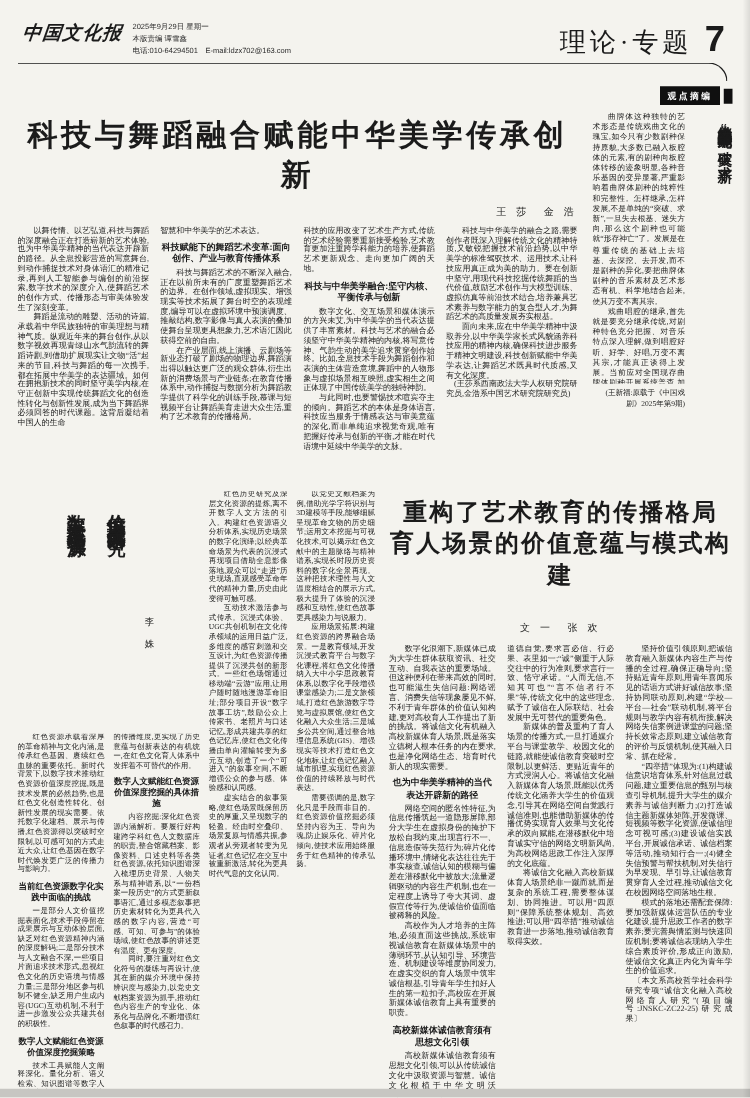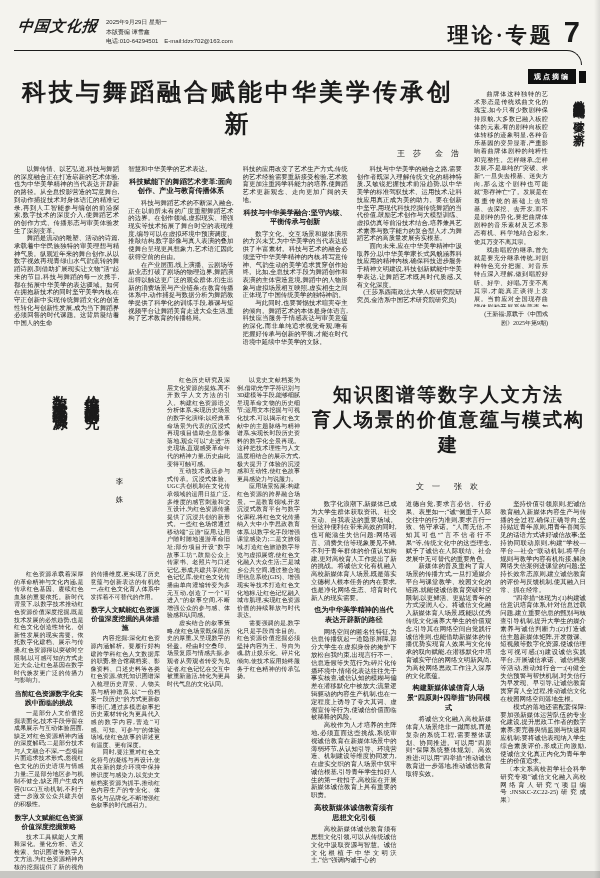--- a/index.html
+++ b/index.html
@@ -10,40 +10,40 @@
     background:linear-gradient(to right, rgba(0,0,0,0), rgba(0,0,0,0.10)); pointer-events:none; }
   .bottom-edge { position:absolute; left:0; right:0; bottom:0; height:7px; background:#c7c6c2; }
 
   
   .masthead { position:relative; height:52px; }
   .logo { position:absolute; left:4px; top:9px; font-size:15px; font-weight:bold; font-style:italic;
     letter-spacing:1px; transform:skewX(-6deg); font-family:"Liberation Serif",serif; }
   .mast-info { position:absolute; left:92px; top:10px; font-size:6px; line-height:9.5px; color:#2a2a2a;
     font-family:"Liberation Sans","DejaVu Sans",sans-serif; }
   .mast-right { position:absolute; right:6px; top:8px; display:flex; align-items:baseline; gap:10px; }
-  .section { font-size:21px; font-weight:bold; letter-spacing:3px; font-family:"Liberation Serif",serif; }
+  .section { font-size:21px; font-weight:normal; letter-spacing:3px; font-family:"Liberation Serif",serif; }
   .pagenum { font-size:29px; font-weight:bold; font-family:"Liberation Sans","DejaVu Sans",sans-serif; }
   .swoosh { position:absolute; left:0; right:4px; top:42px; height:15px;
     border-top:1.5px solid #1b1b1b; border-right:1.5px solid #1b1b1b; border-top-right-radius:16px; }
 
   
   .para { font-size:6.4px; line-height:7.7px; text-align:justify; text-indent:2em; }
   .para.nc { text-indent:0; }
   .para.note { text-indent:1em; }
   .noter { font-size:6px; text-align:right; margin-top:3px; }
   .colhead { font-family:"Liberation Sans","DejaVu Sans",sans-serif; font-weight:bold; font-size:7.2px;
     line-height:9.6px; text-align:center; text-indent:0; margin:4px 0 3px; }
   .byline { font-size:8px; text-align:center; letter-spacing:3px; }
   .col { flex:1; overflow:hidden; }
 
   
   .top-section { display:flex; gap:10px; margin-top:8px; }
   .main-article { width:448px; }
   .headline { font-family:"Liberation Sans","DejaVu Sans",sans-serif; font-weight:bold; font-size:24px;
-    letter-spacing:3px; text-align:center; margin-top:8px; }
+    letter-spacing:3px; text-align:center; margin-top:24px; }
   .main-article .byline { margin:8px 0 6px;text-align:right; }
   .main-cols { display:flex; gap:9px; height:198px; overflow:hidden; }
 
   .viewpoint { flex:1; }
   .vp-label-row { display:flex; justify-content:flex-end; align-items:center; gap:3px; margin:1px 0 6px; }
   .vp-label { background:#101010; color:#fff; font-size:7px; font-weight:bold; letter-spacing:2px;
     padding:2.5px 6px; font-family:"Liberation Sans","DejaVu Sans",sans-serif; }
   .vp-square { width:7px; height:12px; background:#101010; }
   .vp-inner { display:flex; gap:8px; height:238px; padding-left:2px; }
   .vp-bodywrap { flex:1; display:flex; flex-direction:column; }
@@ -173,37 +173,36 @@
         </div>
       <div class="col bl-tall">
           <p class="para">以党史文献档案为例,借助光学字符识别与3D建模等手段,能够细腻呈现革命文物的历史细节;运用文本挖掘与可视化技术,可以揭示红色文献中的主题脉络与精神谱系,实现长时段历史资料的数字化全景再现。这种把技术理性与人文温度相结合的展示方式,极大提升了体验的沉浸感和互动性,使红色故事更具感染力与说服力。</p>
           <p class="para">应用场景拓展:构建红色资源的跨界融合场景。一是教育领域,开发沉浸式教育平台与数字化课程,将红色文化传播纳入大中小学思政教育体系,以数字化手段增强课堂感染力;二是文旅领域,打造红色旅游数字导览与虚拟展馆,使红色文化融入大众生活;三是城乡公共空间,通过整合地理信息系统(GIS)、增强现实等技术打造红色文化地标,让红色记忆融入城市肌理,实现红色资源价值的持续释放与时代表达。</p>
           <p class="para">需要强调的是,数字化只是手段而非目的。红色资源价值挖掘必须坚持内容为王、导向为魂,防止娱乐化、碎片化倾向,使技术应用始终服务于红色精神的传承弘扬。</p>
         </div>
     </article>
 
     <article class="br">
       <h2 class="headline2">
-        <span>知识图谱等数字人文方法</span><br>
+        <span>重构了艺术教育的传播格局</span><br>
         <span>育人场景的价值意蕴与模式构建</span>
       </h2>
       <div class="byline">文 一　张 欢</div>
       <div class="br-cols">
         <div class="col">
             <p class="para">数字化浪潮下,新媒体已成为大学生群体获取资讯、社交互动、自我表达的重要场域。但这种便利在带来高效的同时,也可能滋生失信问题:网络谣言、消费失信等现象屡见不鲜,不利于青年群体的价值认知构建,更对高校育人工作提出了新的挑战。将诚信文化有机融入高校新媒体育人场景,既是落实立德树人根本任务的内在要求,也是净化网络生态、培育时代新人的现实需要。</p>
             <p class="colhead">也为中华美学精神的当代表达开辟新的路径</p>
             <p class="para">网络空间的匿名性特征,为信息传播筑起一道隐形屏障,部分大学生在虚拟身份的掩护下放松自我约束,出现言行不一、信息造假等失范行为;碎片化传播环境中,情绪化表达往往先于事实核查,诚信认知的模糊与偏差在潜移默化中被放大;流量逻辑驱动的内容生产机制,也在一定程度上诱导了夸大其词、虚假宣传等行为,使诚信价值面临被稀释的风险。</p>
             <p class="para">高校作为人才培养的主阵地,必须直面这些挑战,系统审视诚信教育在新媒体场景中的薄弱环节,从认知引导、环境营造、机制建设等维度协同发力,在虚实交织的育人场景中筑牢诚信根基,引导青年学生扣好人生的第一粒扣子,高校应在开展新媒体诚信教育上具有重要的职责。</p>
             <p class="colhead">高校新媒体诚信教育须有思想文化引领</p>
             <p class="para">高校新媒体诚信教育须有思想文化引领,可以从传统诚信文化中汲取资源与智慧。诚信文化根植于中华文明沃土,“信”强调内诚于心的</p>
           </div>
         <div class="col">
             <p class="para nc">道德自觉,要求言必信、行必果、表里如一;“诚”侧重于人际交往中的行为准则,要求言行一致、恪守承诺。“人而无信,不知其可也”“言不信者行不果”等,传统文化中的这些理念,赋予了诚信在人际联结、社会发展中无可替代的重要角色。</p>
             <p class="para">新媒体的普及重构了育人场景的传播方式,一旦打通媒介平台与课堂教学、校园文化的链路,就能使诚信教育突破时空限制,以更鲜活、更贴近青年的方式浸润人心。将诚信文化融入新媒体育人场景,既能以优秀传统文化涵养大学生的价值观念,引导其在网络空间自觉践行诚信准则,也能借助新媒体的传播优势实现育人效果与文化传承的双向赋能,在潜移默化中培育诚实守信的网络文明新风尚,为高校网络思政工作注入深厚的文化底蕴。</p>
-            <p class="colhead">构建新媒体诚信育人场景“四原则+四举措”协同模式</p>
             <p class="para">将诚信文化融入高校新媒体育人场景绝非一蹴而就,而是复杂的系统工程,需要整体谋划、协同推进。可以用“四原则”保障系统整体规划、高效推进;可以用“四举措”推动诚信教育进一步落地,推动诚信教育取得实效。</p>
           </div>
         <div class="col">
             <p class="para">坚持价值引领原则,把诚信教育融入新媒体内容生产与传播的全过程,确保正确导向;坚持贴近青年原则,用青年喜闻乐见的话语方式讲好诚信故事;坚持协同联动原则,构建“学校—平台—社会”联动机制,将平台规则与教学内容有机衔接,解决网络失信案例进课堂的问题;坚持长效常态原则,建立诚信教育的评价与反馈机制,使其融入日常、抓在经常。</p>
             <p class="para">“四举措”体现为:(1)构建诚信意识培育体系,针对信息过载问题,建立重要信息的甄别与核查引导机制,提升大学生的媒介素养与诚信判断力;(2)打造诚信主题新媒体矩阵,开发微课、短视频等数字化资源,使诚信理念可视可感;(3)建设诚信实践平台,开展诚信承诺、诚信档案等活动,推动知行合一;(4)健全失信预警与帮扶机制,对失信行为早发现、早引导,让诚信教育贯穿育人全过程,推动诚信文化在校园网络空间落地生根。</p>
             <p class="para">模式的落地还需配套保障:要加强新媒体运营队伍的专业化建设,提升思政工作者的数字素养;要完善舆情监测与快速回应机制;要将诚信表现纳入学生综合素质评价,形成正向激励,使诚信文化真正内化为青年学生的价值追求。</p>
             <p class="para note">〔本文系高校哲学社会科学研究专项“诚信文化融入高校网络育人研究”(项目编号:JNSKC-ZC22-25)研究成果〕</p>
           </div>
       </div>
     </article>

